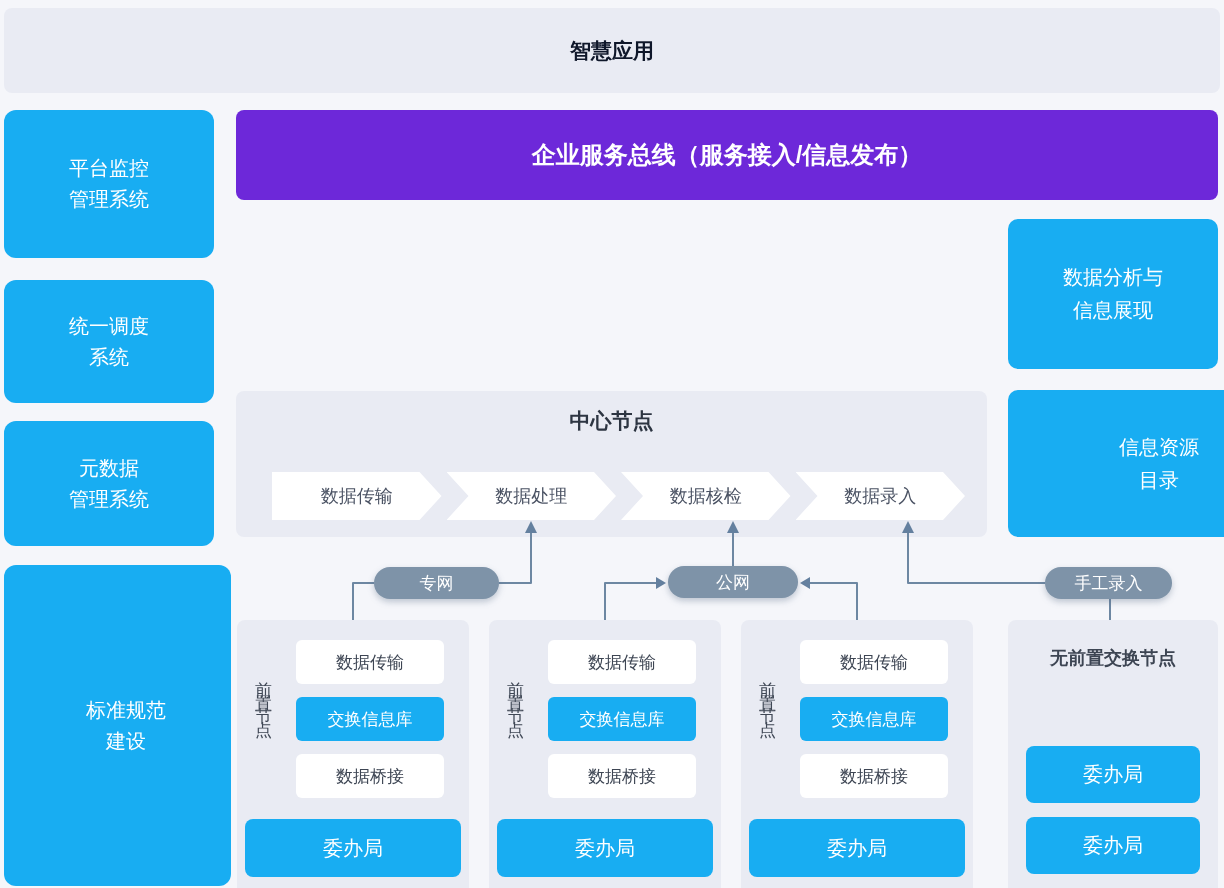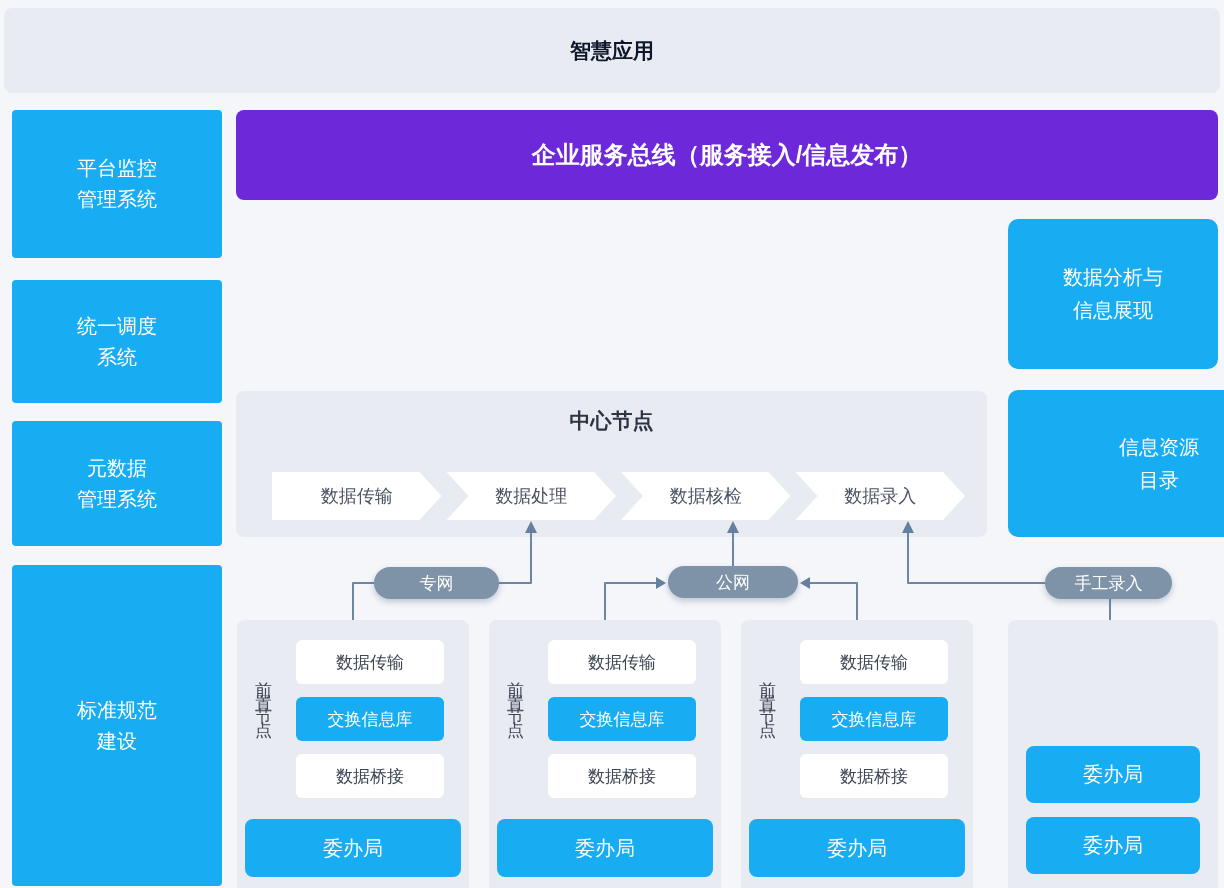--- a/index.html
+++ b/index.html
@@ -14,27 +14,27 @@
   
   .top-banner {
     left:4px; top:8px; width:1216px; height:85px;
     background:#e9ebf3; border-radius:8px;
     color:#0f172a; font-size:21px; font-weight:700;
   }
 
   
   .blue { background:#18adf2; color:#fff; }
   .side-box {
-    left:12px; width:210px; border-radius:4px;
+    left:4px; width:210px; border-radius:12px;
     font-size:20px; font-weight:500; line-height:1.55; white-space:pre-line;
   }
   .sb1 { top:110px; height:148px; }
   .sb2 { top:280px; height:123px; }
   .sb3 { top:421px; height:125px; }
-  .sb4 { top:565px; height:321px; }
+  .sb4 { top:565px; height:321px;padding-left:17px; }
 
   
   .esb {
     left:236px; top:110px; width:982px; height:90px;
     background:#6d28d9; border-radius:8px;
     color:#fff; font-size:24px; font-weight:700;
   }
 
   
   .panel { background:#e9ebf3; border-radius:8px; }
@@ -179,17 +179,18 @@
     <div class="module center m3">数据桥接</div>
     <div class="agency center blue">委办局</div>
   </div>
 
   <div class="abs center blue right-box rb1">数据分析与
 信息展现</div>
   <div class="abs center blue right-box rb2">信息资源
 目录</div>
 
   <div class="abs panel nf-panel">
+    <div class="nf-title">无前置交换节点</div>
     <div class="nf-agency center blue nfa1">委办局</div>
     <div class="nf-agency center blue nfa2">委办局</div>
   </div>
 
 </div>
 
 </body></html>

